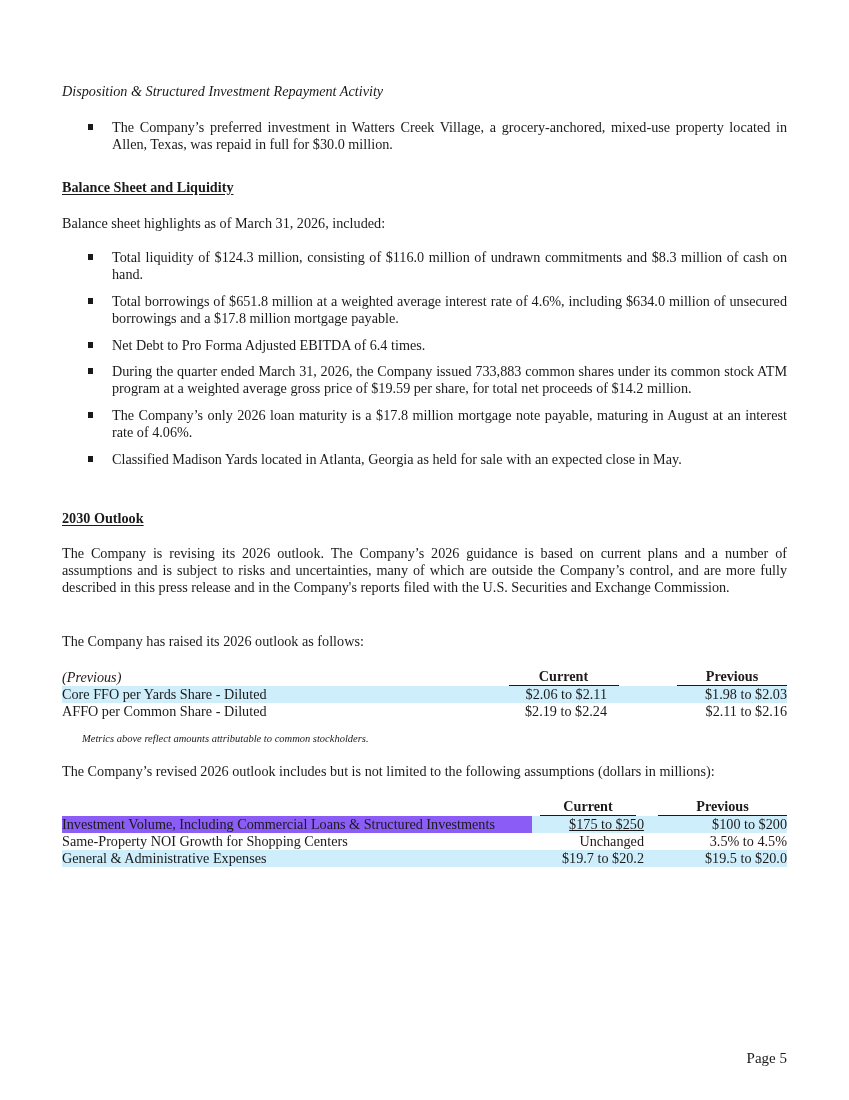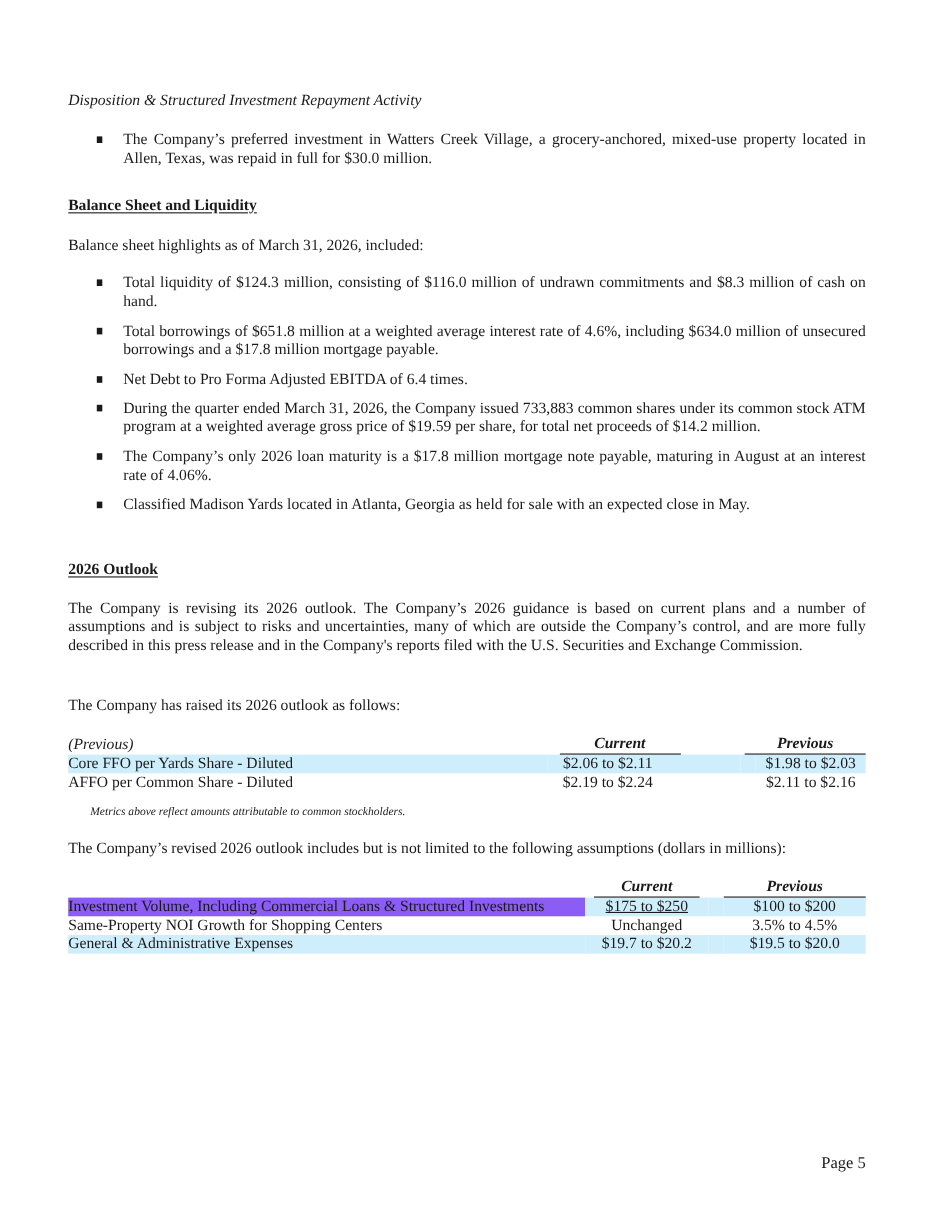--- a/index.html
+++ b/index.html
@@ -14,22 +14,22 @@
     .heading { font-weight: bold; text-decoration: underline; text-underline-offset: 2px; }
     .para { text-align: justify; }
     ul.bullets { list-style: none; margin: 0; padding: 0; }
     ul.bullets li { position: relative; padding-left: 50px; text-align: justify; margin: 0; }
     ul.bullets li .bullet {
       position: absolute; left: 26px; top: 5px; width: 5px; height: 6px; background: #1a1a1a;
     }
     table.outlook { border-collapse: collapse; width: 725px; table-layout: fixed; }
     table.outlook td, table.outlook th { padding: 0; height: 17px; line-height: 17px; white-space: nowrap; }
     table.outlook th { font-weight: bold; text-align: center; }
-    th.col-head span { display: inline-block; width: 100%; border-bottom: 1.5px solid #1a1a1a; font-style: italic; }
-    td.num { text-align: center; }
+    th.col-head span { display: inline-block; width: 100%; border-bottom: 1.5px solid #1a1a1a; }
+    td.num { text-align: right; }
     tr.hl td { background: #cfeefc; }
     .note { font-size: 10.5px; font-style: italic; padding-left: 20px; }
     .footer { font-size: 15px; }
   </style>
 </head>
 <body>
 
 <div class="page italic" style="top:83px;">Disposition &amp; Structured Investment Repayment Activity</div>
 
 <ul class="bullets page" style="top:119px;">
@@ -62,21 +62,21 @@
   <li style="margin-bottom:10px;">
     <span class="bullet"></span>
     <span>The Company’s only 2026 loan maturity is a $17.8 million mortgage note payable, maturing in August at an interest rate of 4.06%.</span>
   </li>
   <li>
     <span class="bullet"></span>
     <span>Classified Madison Yards located in Atlanta, Georgia as held for sale with an expected close in May.</span>
   </li>
 </ul>
 
-<div class="page heading" style="top:510px;">2026 Outlook</div>
+<div class="page heading" style="top:510px;">2030 Outlook</div>
 <div class="page para" style="top:545px;">The Company is revising its 2026 outlook. The Company’s 2026 guidance is based on current plans and a number of assumptions and is subject to risks and uncertainties, many of which are outside the Company’s control, and are more fully described in this press release and in the Company's reports filed with the U.S. Securities and Exchange Commission.</div>
 <div class="page" style="top:633px;">The Company has raised its 2026 outlook as follows:</div>
 
 <table class="outlook abs" style="left:62px; top:668px;">
   <colgroup>
     <col style="width:436px">
     <col style="width:175px">
     <col style="width:14px">
     <col style="width:100px">
   </colgroup>

